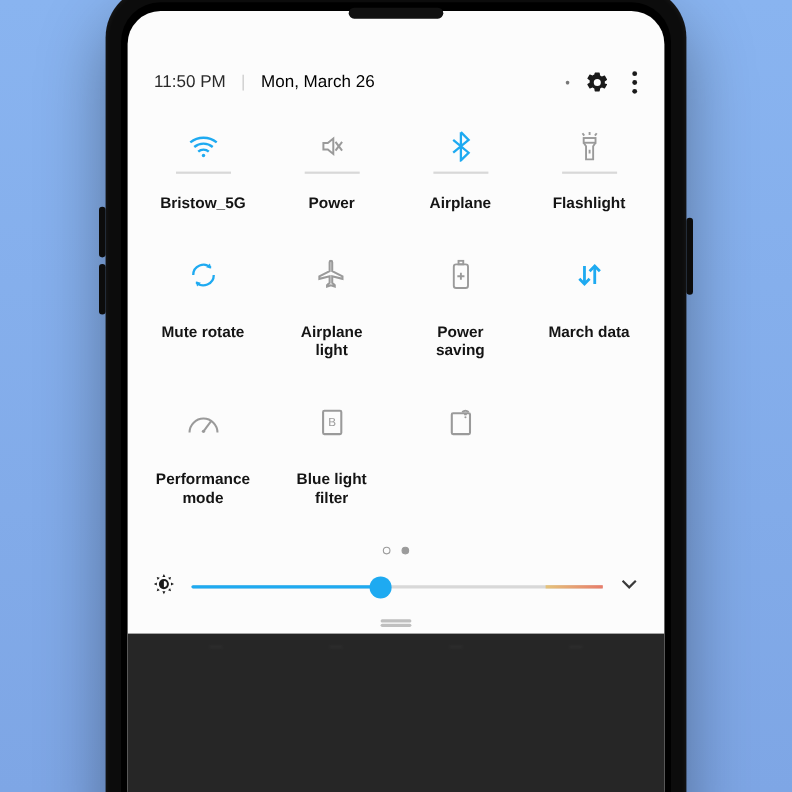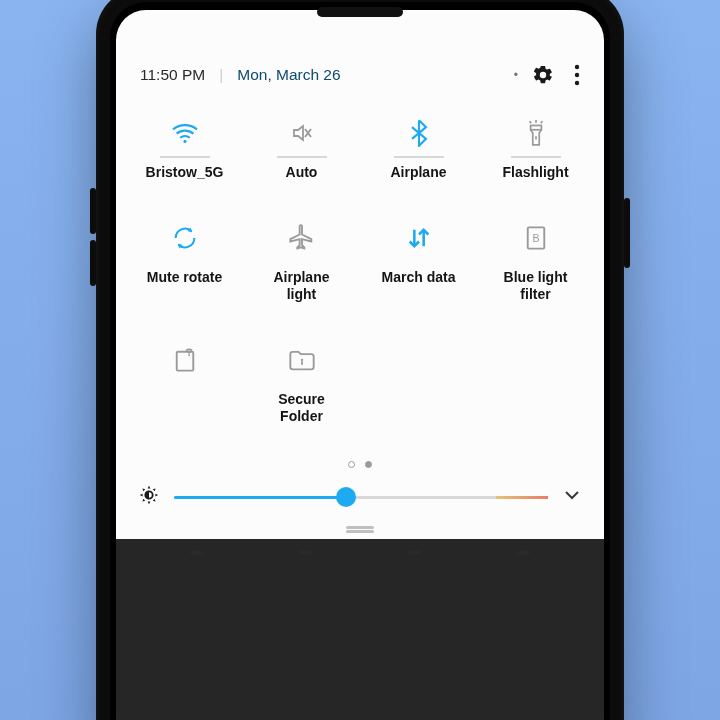--- a/index.html
+++ b/index.html
@@ -11,31 +11,31 @@
     position:relative;
   }
   .vol-up,.vol-down,.pwr{position:absolute;background:#0c0c0c;border-radius:3px}
   .vol-up{left:-6px;top:200px;width:6px;height:46px}
   .vol-down{left:-6px;top:252px;width:6px;height:46px}
   .pwr{right:-6px;top:210px;width:6px;height:70px}
   .bezel{background:#000;border-radius:36px;height:100%;padding:8px 6px 6px;position:relative}
   .earcut{position:absolute;top:5px;left:50%;transform:translateX(-50%);width:86px;height:10px;background:#111;border-radius:10px}
   .screen{background:#fcfcfc;border-radius:30px;height:100%;overflow:hidden;display:flex;flex-direction:column}
   .statusbar{display:flex;align-items:center;gap:14px;padding:54px 24px 12px;font-size:15.5px;color:#2a2a2a}
-  .statusbar .date{color:#0c4a6e}
+  .statusbar .date{color:#000000}
   .statusbar .sep{color:#cfcfcf;font-weight:300}
   .statusbar .spacer{flex:1}
   .dot{font-size:12px;color:#777}
   .iconbtn svg{display:block}
   .tiles{display:grid;grid-template-columns:repeat(4,1fr);gap:0 0;padding:2px 10px 6px}
   .tile{display:flex;flex-direction:column;align-items:center;justify-content:flex-start;padding:14px 2px 24px}
   .tile .ticon{height:38px;width:62px;display:flex;align-items:center;justify-content:center;position:relative}
   .tile .ticon.underline::after{content:"";position:absolute;bottom:-6px;left:6px;right:6px;height:2px;background:#d8d8d8}
   .tile .lbl{margin-top:20px;font-size:14px;line-height:17px;font-weight:600;color:#141414;text-align:center;max-width:88px}
-  .row1 .tile .lbl{margin-top:12px}
+  .row1 .tile .lbl{margin-top:24px}
   .pager{display:flex;gap:10px;justify-content:center;padding:6px 0 6px}
   .pager span{width:7px;height:7px;border-radius:50%;border:1px solid #9b9b9b}
   .pager .active{background:transparent}
   .pager .off{background:#9b9b9b;border-color:#9b9b9b}
   .brightness{display:flex;align-items:center;gap:14px;padding:10px 22px 8px}
   .track{flex:1;height:3px;background:#d8d8d8;position:relative;border-radius:3px}
   .track .fill{position:absolute;left:0;top:0;bottom:0;width:46%;background:#1eaaf1;border-radius:3px}
   .track .warm{position:absolute;right:0;top:0;bottom:0;width:14%;background:linear-gradient(90deg,#e5c37a,#e87c6a)}
   .thumb{position:absolute;left:46%;top:50%;transform:translate(-50%,-50%);width:20px;height:20px;border-radius:50%;background:#1eaaf1}
   .handle{display:flex;justify-content:center;padding:8px 0 0}
@@ -89,21 +89,21 @@
           <span class="lbl">Bristow_5G</span>
         </div>
         <div class="tile">
           <span class="ticon underline">
             <svg width="28" height="24" viewBox="0 0 24 24" fill="none" stroke="#9a9a9a" stroke-width="1.8">
                 <path d="M4 9v6h4l5 4V5L8 9Z"></path>
                 <line x1="15" y1="8" x2="21" y2="16"></line>
                 <line x1="21" y1="8" x2="15" y2="16"></line>
               </svg>
           </span>
-          <span class="lbl">Auto</span>
+          <span class="lbl">Power</span>
         </div>
         <div class="tile">
           <span class="ticon underline">
             <svg width="20" height="28" viewBox="0 0 14 24" fill="none" stroke="#1eaaf1" stroke-width="1.8">
                 <path d="M7 1v22l6-6-12-10M1 17l12-10-6-6"></path>
               </svg>
           </span>
           <span class="lbl">Airplane</span>
         </div>
         <div class="tile">
@@ -134,58 +134,69 @@
         <div class="tile">
           <span class="ticon">
             <svg width="28" height="28" viewBox="0 0 24 24" fill="none" stroke="#9a9a9a" stroke-width="1.6">
                 <path d="M12 2v7l8 4v2l-8-2v5l2 2v1l-3-1-3 1v-1l2-2v-5l-8 2v-2l8-4V2a1 1 0 0 1 2 0Z"></path>
               </svg>
           </span>
           <span class="lbl">Airplane light</span>
         </div>
         <div class="tile">
           <span class="ticon">
+            <svg width="22" height="28" viewBox="0 0 18 26" fill="none" stroke="#9a9a9a" stroke-width="1.6">
+                <rect x="3" y="4" width="12" height="20" rx="2"></rect>
+                <rect x="7" y="1" width="4" height="3"></rect>
+                <line x1="9" y1="11" x2="9" y2="17"></line>
+                <line x1="6" y1="14" x2="12" y2="14"></line>
+              </svg>
+          </span>
+          <span class="lbl">Power saving</span>
+        </div>
+        <div class="tile">
+          <span class="ticon">
             <svg width="28" height="26" viewBox="0 0 24 22" fill="none" stroke="#1eaaf1" stroke-width="2.2">
                 <path d="M8 4v14"></path>
                 <path d="M4 14l4 4 4-4" fill="none"></path>
                 <path d="M16 18V4"></path>
                 <path d="M12 8l4-4 4 4" fill="none"></path>
               </svg>
           </span>
           <span class="lbl">March data</span>
         </div>
 
         <div class="tile">
           <span class="ticon">
+            <svg width="30" height="24" viewBox="0 0 26 20" fill="none" stroke="#9a9a9a" stroke-width="1.6">
+                <path d="M2 18a11 11 0 0 1 22 0"></path>
+                <line x1="13" y1="17" x2="19" y2="9"></line>
+                <circle cx="13" cy="17" r="1.3" fill="#9a9a9a" stroke="none"></circle>
+              </svg>
+          </span>
+          <span class="lbl">Performance mode</span>
+        </div>
+        <div class="tile">
+          <span class="ticon">
             <svg width="22" height="26" viewBox="0 0 18 22" fill="none" stroke="#9a9a9a" stroke-width="1.6">
                 <rect x="2" y="2" width="14" height="18" rx="1"></rect>
                 <text x="9" y="14" text-anchor="middle" font-size="9" fill="#9a9a9a" font-family="Arial" stroke="none">B</text>
               </svg>
           </span>
           <span class="lbl">Blue light filter</span>
         </div>
         <div class="tile">
           <span class="ticon">
             <svg width="24" height="26" viewBox="0 0 20 22" fill="none" stroke="#9a9a9a" stroke-width="1.6">
                 <rect x="3" y="4" width="14" height="16" rx="1"></rect>
                 <path d="M11 3a4 4 0 0 1 5 0"></path>
                 <path d="M12.5 5a2 2 0 0 1 2 0"></path>
                 <circle cx="13.5" cy="7" r=".8" fill="#9a9a9a" stroke="none"></circle>
               </svg>
           </span>
-        </div>
-        <div class="tile">
-          <span class="ticon">
-            <svg width="28" height="24" viewBox="0 0 24 20" fill="none" stroke="#9a9a9a" stroke-width="1.6">
-                <path d="M2 5a2 2 0 0 1 2-2h5l2 2h9a2 2 0 0 1 2 2v9a2 2 0 0 1-2 2H4a2 2 0 0 1-2-2Z"></path>
-                <circle cx="12" cy="10" r="1" fill="#9a9a9a" stroke="none"></circle>
-                <line x1="12" y1="11" x2="12" y2="14"></line>
-              </svg>
-          </span>
-          <span class="lbl">Secure Folder</span>
         </div>
       </div>
 
       <div class="pager">
         <span class="active"></span>
         <span class="off"></span>
       </div>
 
       <div class="brightness">
         <span>

